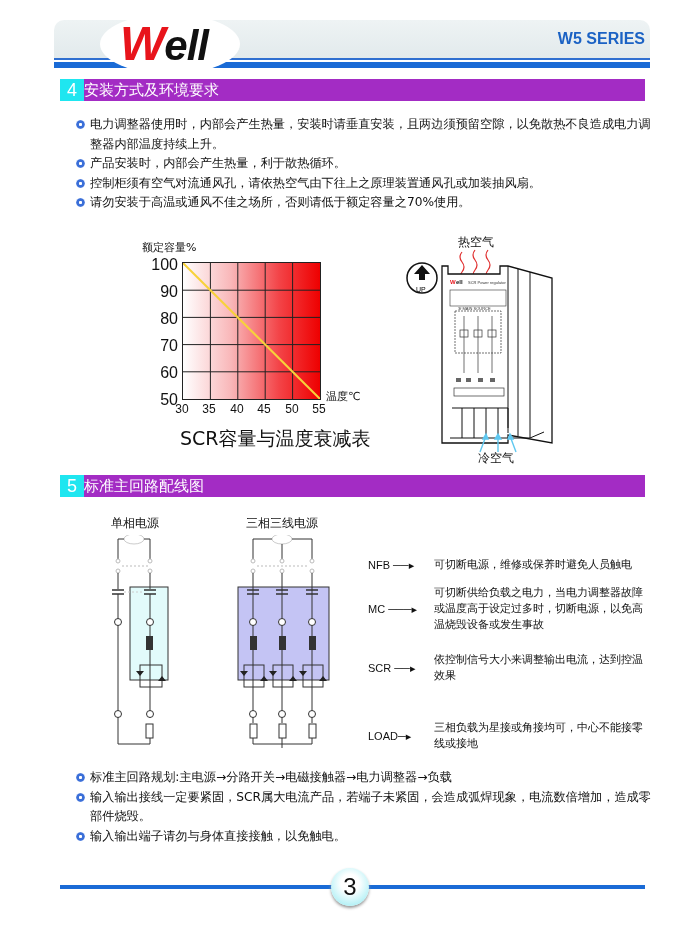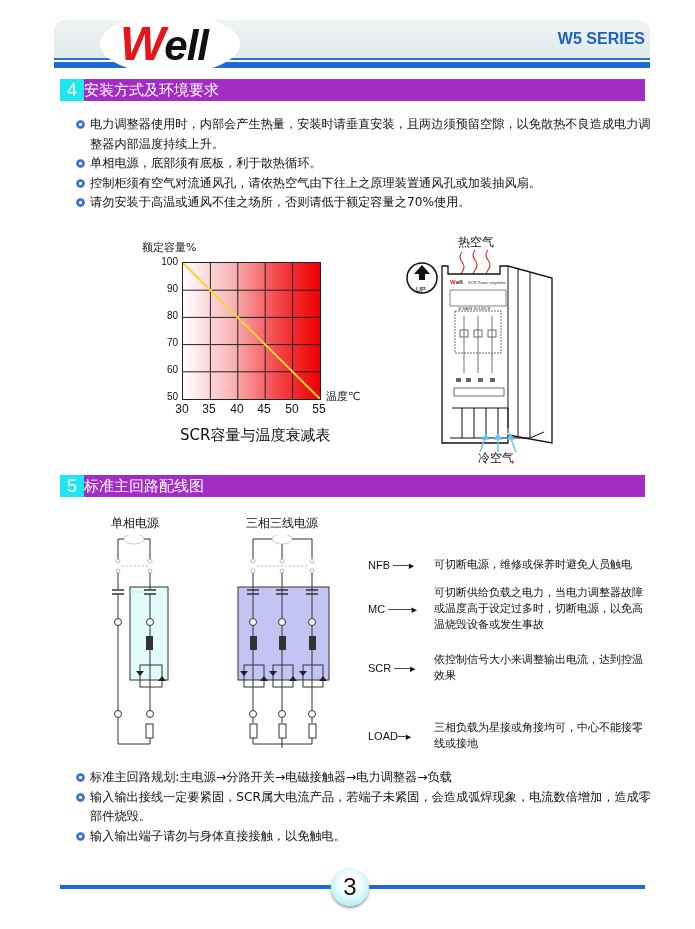--- a/index.html
+++ b/index.html
@@ -17,24 +17,24 @@
   
   .sec-bar{left:60px;width:585px;height:22px;background:#a32cc4;display:flex;align-items:center;}
   .sec-num{width:24px;height:22px;background:#1fe6f0;color:#fff;font-family:"Liberation Sans",sans-serif;font-size:18px;display:flex;align-items:center;justify-content:center;}
   .sec-title{color:#fff;font-size:15px;}
   
   .bullets{left:76px;width:580px;font-size:12.2px;line-height:19.5px;}
   .bullet{position:relative;padding-left:14px;}
   .bullet::before{content:"";position:absolute;left:0;top:5px;width:9px;height:9px;border-radius:50%;background:radial-gradient(circle,#fff 0 20%,#3b6fd8 30% 60%,#9ab6ee 70%);}
   
   .chart-area{left:182px;top:262px;width:137px;height:136px;border:1px solid #222;background:linear-gradient(90deg,#fff 0%,#f9b7b9 35%,#f34448 70%,#ee0000 100%);}
-  .ytick{font-family:"Liberation Sans",sans-serif;font-size:10px;text-align:right;width:30px;}
+  .ytick{font-family:"Liberation Sans",sans-serif;font-size:16px;text-align:right;width:30px;}
   .xtick{font-family:"Liberation Sans",sans-serif;font-size:12px;text-align:center;width:24px;}
   .small{font-size:11px;}
-  .caption{font-size:15px;}
+  .caption{font-size:19px;}
   
   .dlabel{font-size:12px;}
   .legend-row{left:336px;font-size:11px;line-height:16px;display:flex;}
   .legend-key{font-family:"Liberation Sans",sans-serif;width:66px;display:flex;align-items:center;white-space:nowrap;padding-left:32px;}
   .legend-key .arr{flex:0 0 auto;}
   .legend-text{width:220px;}
   
   .ftr-line{left:60px;top:885px;width:585px;height:4px;background:#1a6bd6;}
   .page-oval{left:331px;top:868px;width:38px;height:38px;border-radius:50%;background:radial-gradient(circle at 50% 40%,#fff 0 30%,#b6f1f6 75%,#7fdde6 100%);box-shadow:0 2px 3px #999;display:flex;align-items:center;justify-content:center;font-family:"Liberation Sans",sans-serif;font-size:24px;color:#111;}
 </style>
@@ -48,21 +48,21 @@
 <div class="abs logo"><span class="w">W</span><span class="rest">ell</span></div>
 <div class="abs series">W5 SERIES</div>
 
 <div class="abs sec-bar" style="top:79px;">
   <div class="sec-num">4</div>
   <div class="sec-title">安装方式及环境要求</div>
 </div>
 
 <div class="abs bullets" style="top:115px;">
   <div class="bullet">电力调整器使用时，内部会产生热量，安装时请垂直安装，且两边须预留空隙，以免散热不良造成电力调整器内部温度持续上升。</div>
-  <div class="bullet">单相电源，底部须有底板，利于散热循环。</div>
+  <div class="bullet">产品安装时，内部会产生热量，利于散热循环。</div>
   <div class="bullet">控制柜须有空气对流通风孔，请依热空气由下往上之原理装置通风孔或加装抽风扇。</div>
   <div class="bullet">请勿安装于高温或通风不佳之场所，否则请低于额定容量之70%使用。</div>
 </div>
 
 <div class="abs small" style="left:142px;top:240px;">额定容量%</div>
 <div class="abs chart-area">
   <svg width="137" height="136" style="position:absolute;left:0;top:0;">
     <g stroke="#222" stroke-width="1">
       <line x1="27.4" y1="0" x2="27.4" y2="136"></line>
         <line x1="54.8" y1="0" x2="54.8" y2="136"></line>

